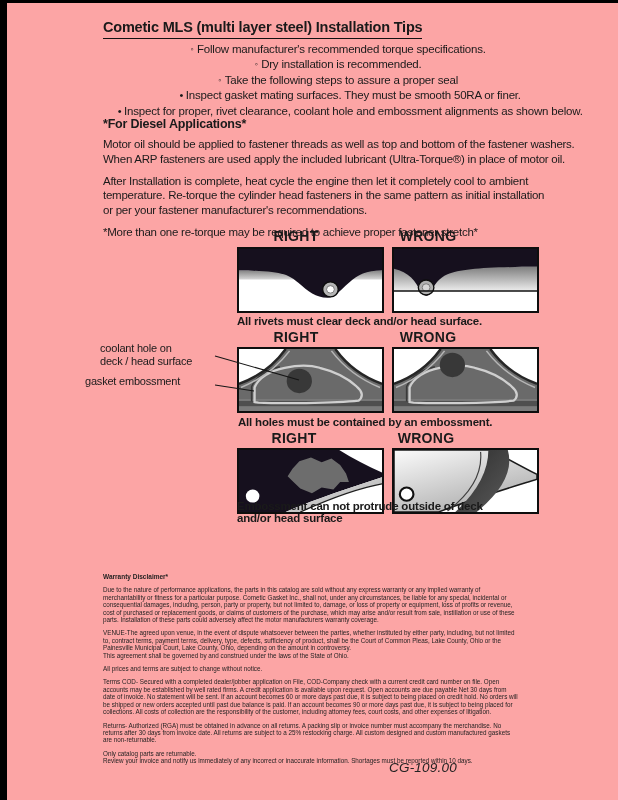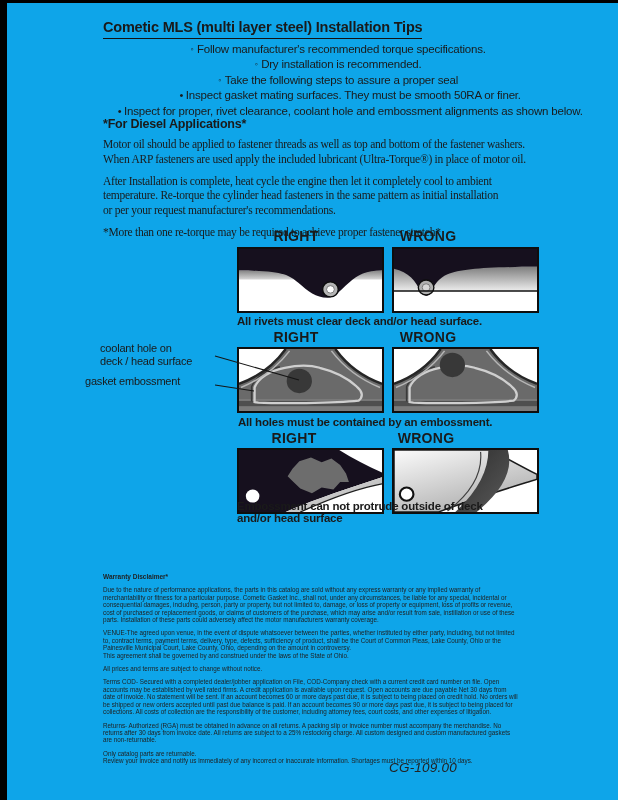--- a/index.html
+++ b/index.html
@@ -1,34 +1,34 @@
 <!DOCTYPE html>
 <html><head>
 <meta charset="utf-8">
 <style>
   html,body{margin:0;padding:0;}
   body{background:#e8e8e8;font-family:"Liberation Sans", sans-serif;}
-  .page{position:relative;width:618px;height:800px;background:#0ea5e9;overflow:hidden;
+  .page{position:relative;width:618px;height:800px;background:#fca5a5;overflow:hidden;
         color:#1a1a1a;font-family:"Liberation Sans", sans-serif;}
   .edge-top{position:absolute;left:0;top:0;width:618px;height:3px;background:#000;}
   .edge-left{position:absolute;left:0;top:0;width:7px;height:800px;background:#000;}
 
   .title{position:absolute;left:103px;top:19px;margin:0;font-size:14.5px;font-weight:700;
          letter-spacing:-0.2px;display:inline-block;border-bottom:1.6px solid #111;
          padding-bottom:3px;white-space:nowrap;}
 
   .tips{position:absolute;left:90px;top:42px;font-size:11.5px;letter-spacing:-0.2px;}
   .tips .li{line-height:15.4px;white-space:nowrap;text-align:center;}
   .tips .mk{display:inline-block;width:10px;font-size:9px;vertical-align:1px;}
   .tips .sub{margin-left:25px;}
   .tips .sub .mk{width:9px;font-size:11px;vertical-align:0;}
 
   .diesel{position:absolute;left:103px;top:117px;}
   .diesel-h{font-size:12.5px;font-weight:700;line-height:15px;margin-bottom:5px;letter-spacing:-0.2px;}
-  .para{margin-bottom:7px;font-family:Liberation Serif, serif;}
+  .para{margin-bottom:7px;}
   .para div{font-size:11.5px;line-height:14.8px;letter-spacing:-0.25px;white-space:nowrap;}
 
   .hdr{position:absolute;transform:translateX(-50%);font-size:14px;font-weight:700;
        letter-spacing:0.3px;white-space:nowrap;}
   .dbox{position:absolute;width:147px;height:66px;border:2px solid #0e0e0e;box-sizing:border-box;
         background:#fff;display:block;}
   .cap{position:absolute;font-size:11.5px;font-weight:700;letter-spacing:-0.2px;white-space:nowrap;line-height:12.2px;}
   .lbl{position:absolute;font-size:11px;letter-spacing:-0.2px;text-align:left;line-height:12.5px;}
   .leaders{position:absolute;left:213px;top:340px;width:100px;height:60px;pointer-events:none;z-index:5;}
 
@@ -58,21 +58,21 @@
 
   <div class="diesel">
     <div class="diesel-h">*For Diesel Applications*</div>
     <div class="para">
       <div>Motor oil should be applied to fastener threads as well as top and bottom of the fastener washers.</div>
       <div>When ARP fasteners are used apply the included lubricant (Ultra-Torque®) in place of motor oil.</div>
     </div>
     <div class="para">
       <div>After Installation is complete, heat cycle the engine then let it completely cool to ambient</div>
       <div>temperature. Re-torque the cylinder head fasteners in the same pattern as initial installation</div>
-      <div>or per your request manufacturer's recommendations.</div>
+      <div>or per your fastener manufacturer's recommendations.</div>
     </div>
     <div class="para">
       <div>*More than one re-torque may be required to achieve proper fastener stretch*</div>
     </div>
   </div>
 
   <div class="hdr" style="left:296px;top:228px">RIGHT</div>
   <div class="hdr" style="left:428px;top:228px">WRONG</div>
 
   <svg class="dbox" style="left:237px;top:247px" viewBox="0 0 147 66" preserveAspectRatio="none">

